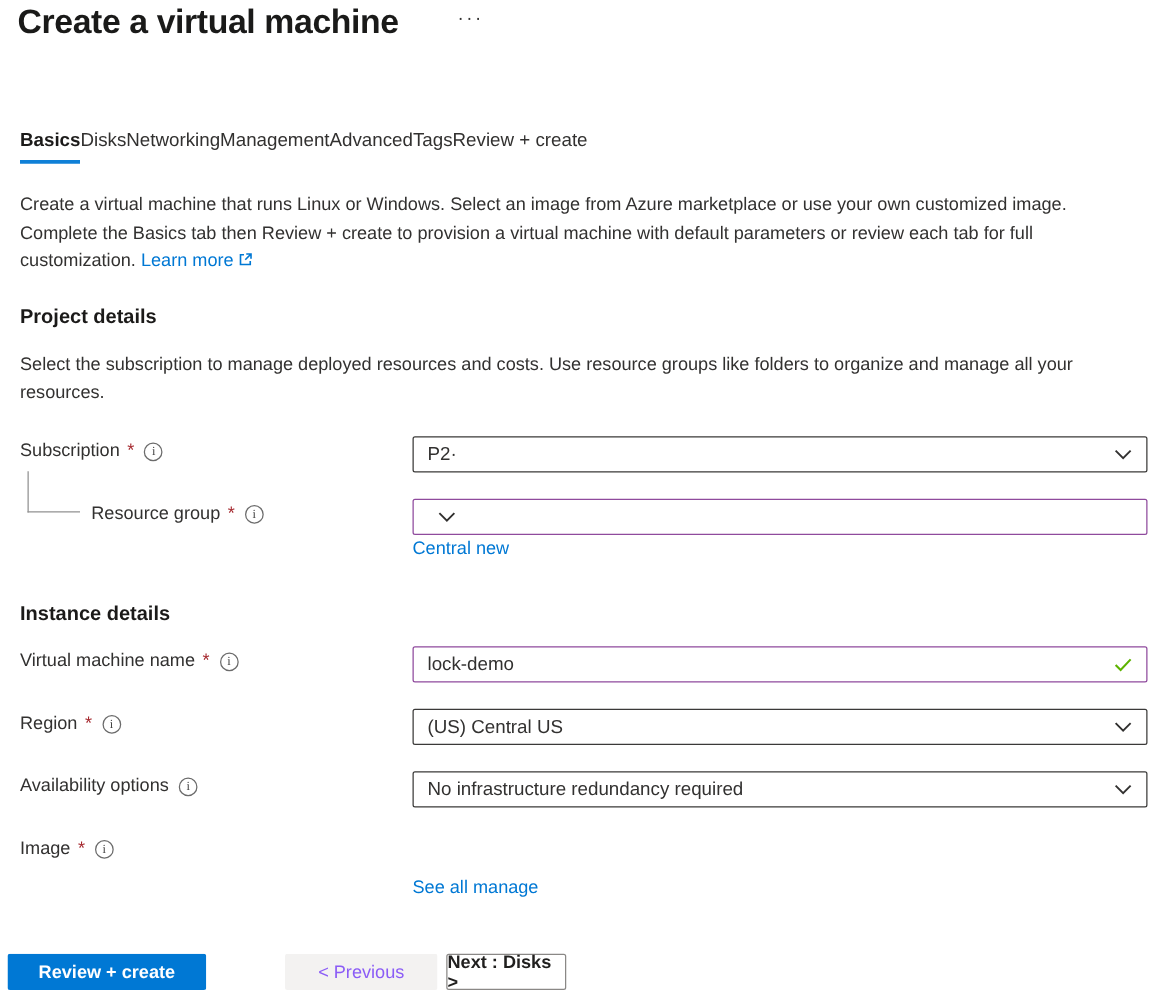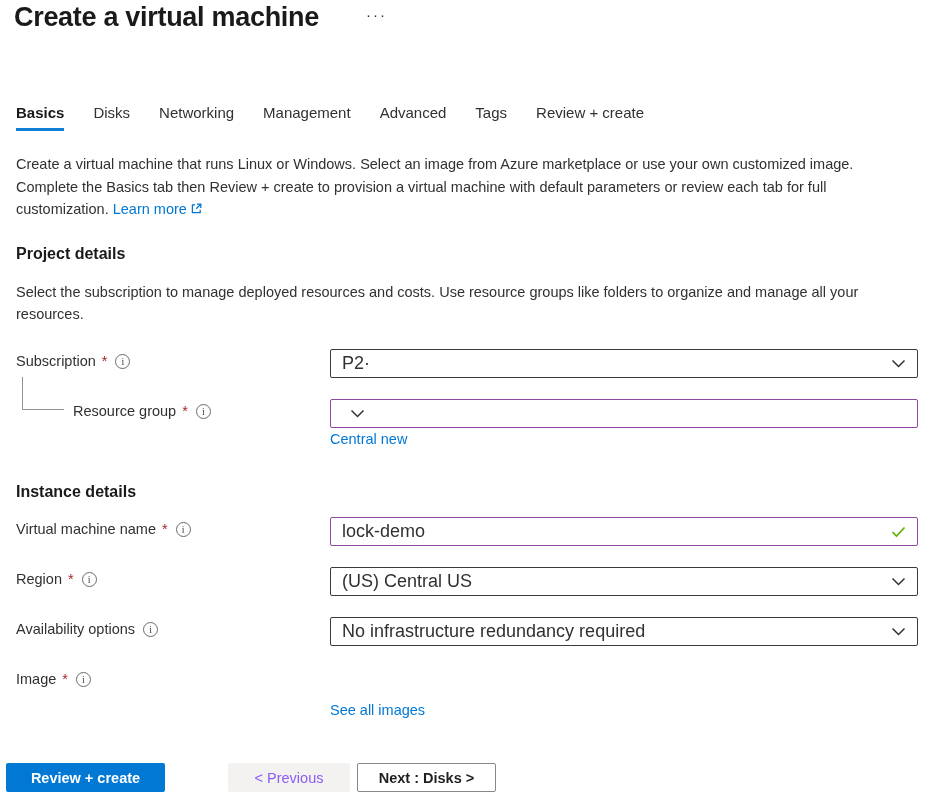--- a/index.html
+++ b/index.html
@@ -16,21 +16,21 @@
     position: absolute; left: 14px; top: 2px;
     font-size: 27px; font-weight: 700; color: #1a1a19; letter-spacing: -0.3px;
   }
   .more-btn {
     position: absolute; left: 366px; top: 6px;
     font-size: 15px; color: #323130; letter-spacing: 2px; cursor: pointer;
   }
 
   .tabs {
     position: absolute; left: 16px; top: 104px;
-    display: flex; gap: 29px; align-items: flex-start;
+    display: flex; align-items: flex-start;
   }
   .tab {
     font-size: 15px; color: #323130; padding-bottom: 7px; cursor: pointer;
     border-bottom: 3px solid transparent; white-space: nowrap;
   }
   .tab.active { font-weight: 700; border-bottom-color: #0f80d7; color: #1b1a19; }
 
   .intro {
     position: absolute; left: 16px; top: 153px; width: 901px;
     font-size: 14.5px; line-height: 22.5px; color: #323130;
@@ -62,41 +62,41 @@
 
   .connector {
     position: absolute; left: 22px; top: 377px; width: 42px; height: 33px;
     border-left: 1px solid #919191; border-bottom: 1px solid #919191;
   }
 
   .control {
     position: absolute; left: 330px; width: 588px; height: 29px;
     border: 1px solid #3b3a39; border-radius: 2px; background: #fff;
     display: flex; align-items: center; padding: 0 11px;
-    font-size: 18px; color: #323130; cursor: pointer;
+    font-size: 15px; color: #323130; cursor: pointer;
   }
   .control.modified { border-color: #8f4a9d; }
   .control .value { flex: 1 1 auto; overflow: hidden; white-space: nowrap; }
   .control input {
     flex: 1 1 auto; border: none; outline: none; font: inherit; color: inherit;
     background: transparent; padding: 0;
   }
   .chev { flex: 0 0 auto; margin-left: 8px; display: flex; align-items: center; }
   .centos { flex: 0 0 auto; margin-right: 7px; display: flex; align-items: center; }
 
   .sub-link { position: absolute; left: 330px; font-size: 14.5px; }
 
   .btn {
     position: absolute; top: 763px; height: 29px; border-radius: 2px;
     display: flex; align-items: center; justify-content: center;
     font-size: 14.5px; cursor: pointer; border: 1px solid transparent;
   }
   .btn-primary { left: 6px; width: 159px; background: #0078d4; color: #fff; font-weight: 700; }
   .btn-disabled { left: 228px; width: 122px; background: #f3f2f1; color: #8b5cf6; cursor: default; }
-  .btn-secondary { left: 357px; width: 139px; background: #fff; border-color: #8a8886; color: #201f1e; font-weight: 600; }
+  .btn-secondary { left: 357px; width: 96px; background: #fff; border-color: #8a8886; color: #201f1e; font-weight: 600; }
 </style>
 </head>
 <body>
 
 <div class="page">
 
   <h1 class="title">Create a virtual machine</h1>
   <div class="more-btn">···</div>
 
   <div class="tabs">
@@ -189,19 +189,19 @@
           <path d="M1.5 1.5 L7.5 7.5 L13.5 1.5" fill="none" stroke="#323130" stroke-width="1.5"></path>
         </svg>
       </span>
   </div>
 
   <div class="field-label" style="top:671px">
     <span>Image</span>
       <span class="req">*</span>
       <span class="info-icon"></span>
   </div>
-  <a class="link sub-link" style="top:702px">See all images</a>
+  <a class="link sub-link" style="top:702px">See all manage</a>
 
   <div class="btn btn-primary">Review + create</div>
   <div class="btn btn-disabled">&lt; Previous</div>
   <div class="btn btn-secondary">Next : Disks &gt;</div>
 
 </div>
 
 </body></html>

